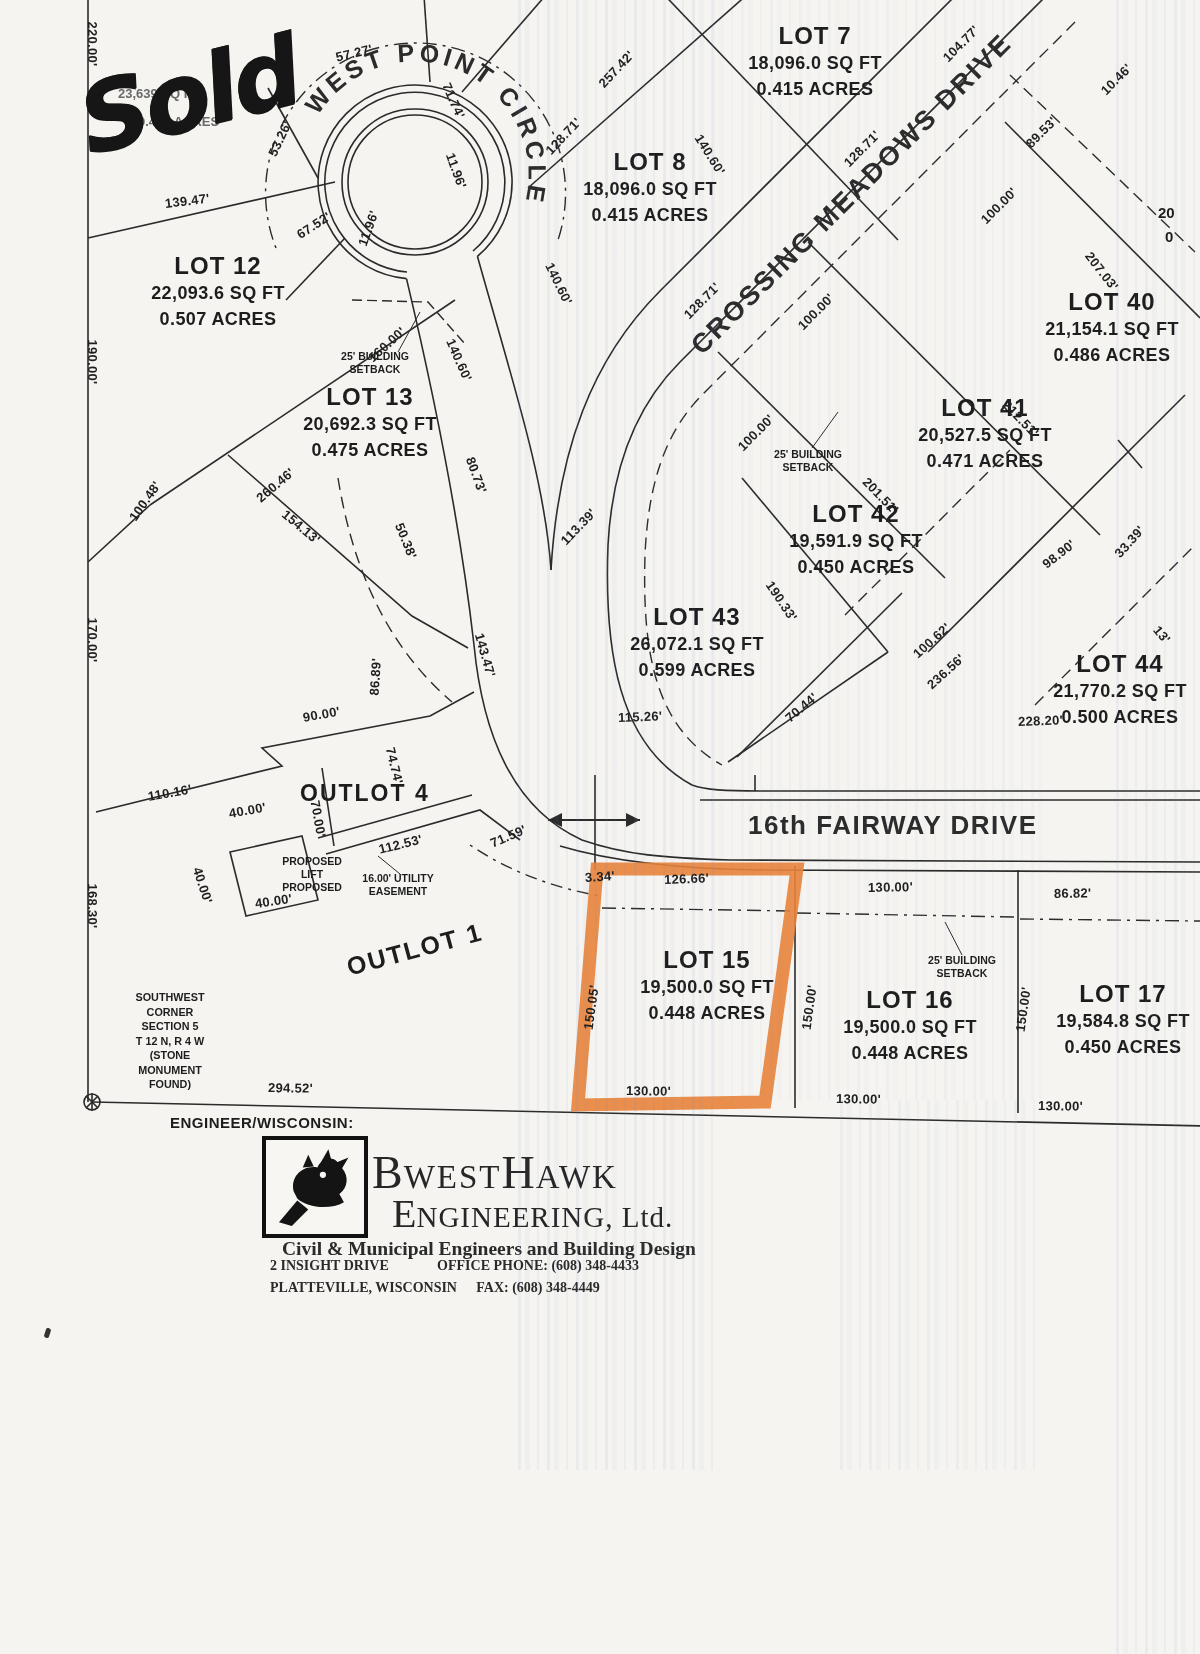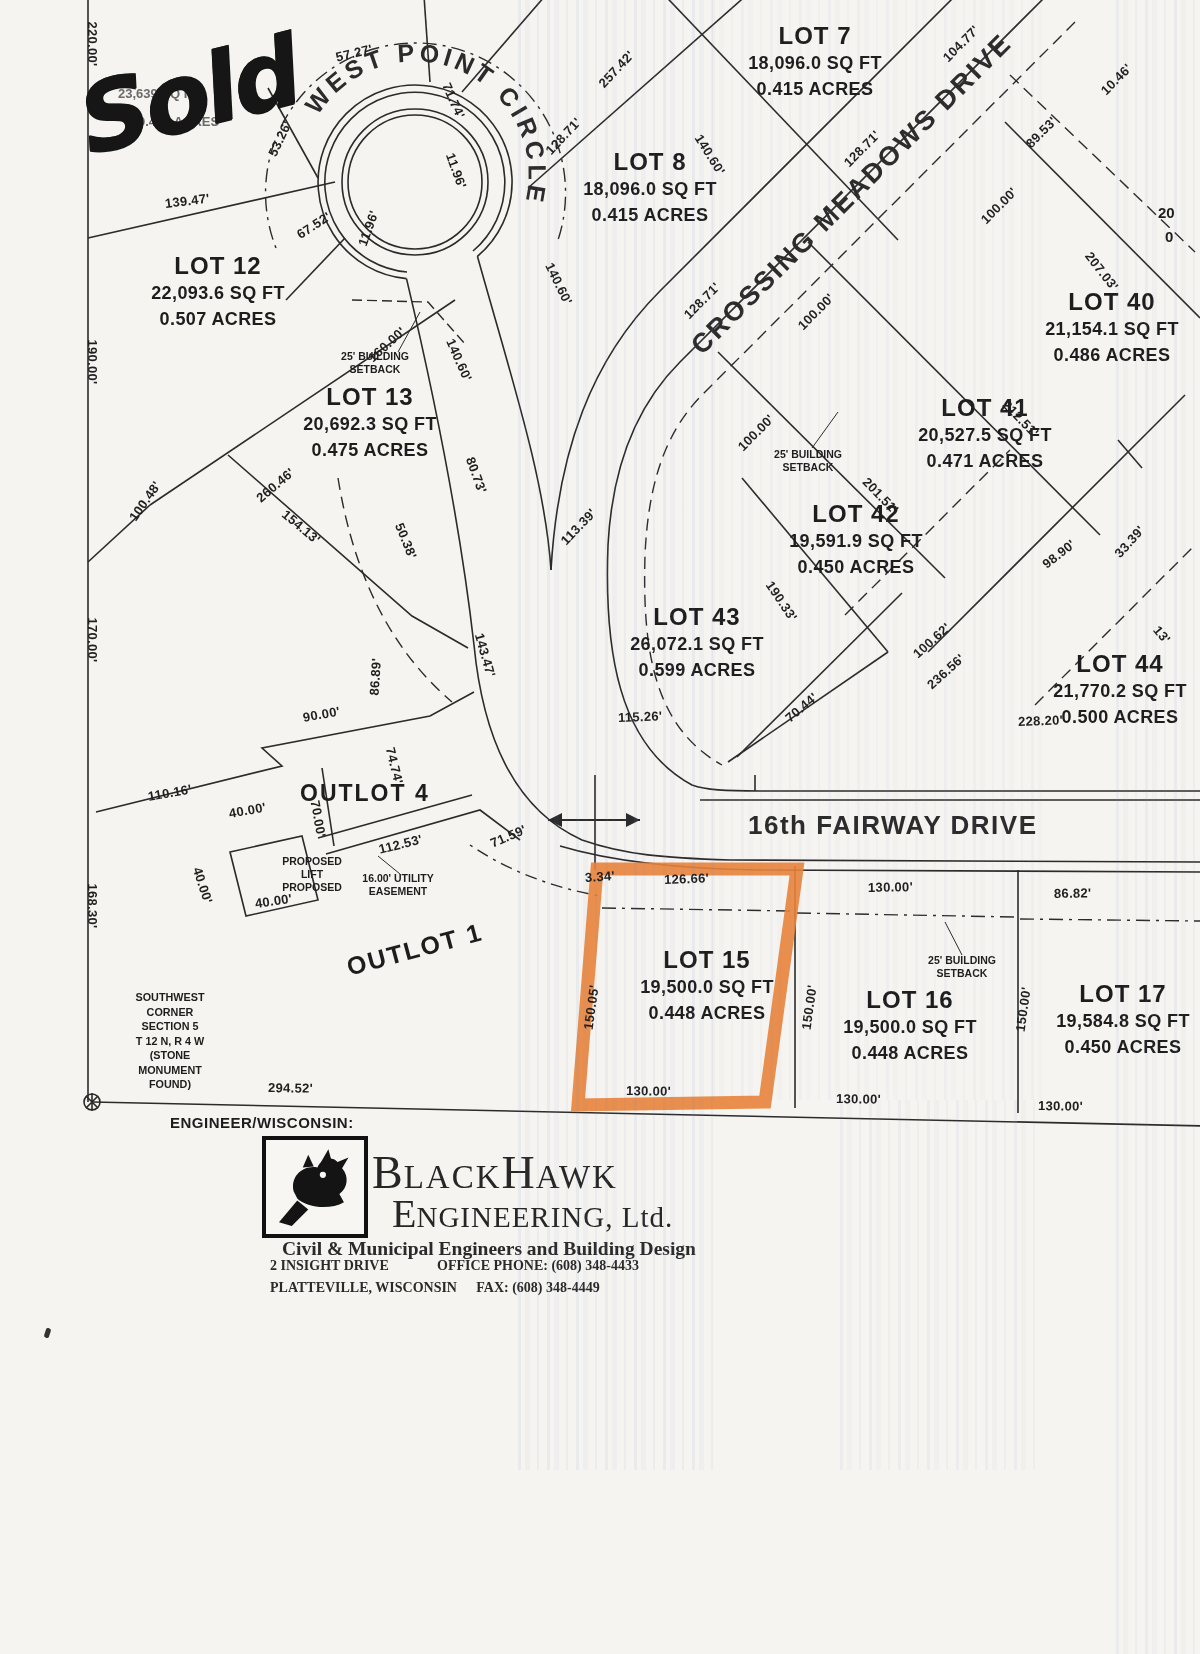--- a/index.html
+++ b/index.html
@@ -315,21 +315,21 @@
       <g fill="#141414">
         <path d="M30 56 C26 40 40 27 56 30 C60 20 72 17 78 24 L90 19 L83 31 C91 40 89 53 80 59 L85 68 C70 77 44 74 34 64 Z"></path>
         <path d="M40 30 L46 16 L52 29 Z"></path>
         <path d="M60 24 L68 10 L72 25 Z"></path>
         <path d="M14 90 L34 66 L46 76 L28 94 Z"></path>
       </g>
       <circle cx="62" cy="38" r="3.4" fill="#f7f6f3"></circle>
     </svg>
   </div>
 
-  <div class="firmname"><span class="big">B</span><span class="sm">LACK</span><span class="big">H</span><span class="sm">AWK</span></div>
+  <div class="firmname"><span class="big">B</span><span class="sm">WEST</span><span class="big">H</span><span class="sm">AWK</span></div>
   <div class="firmline2"><span class="big">E</span><span class="sm">NGINEERING, Ltd.</span></div>
   <div class="tagline">Civil &amp; Municipal Engineers and Building Design</div>
   <div class="addr" style="left:270px;top:1258px;">2 INSIGHT DRIVE</div>
   <div class="addr" style="left:270px;top:1280px;">PLATTEVILLE, WISCONSIN</div>
   <div class="addr r" style="left:398px;top:1258px;">OFFICE PHONE: (608) 348-4433</div>
   <div class="addr r" style="left:398px;top:1280px;">FAX: (608) 348-4449</div>
 
   <div class="dot"></div>
   <div class="streak" style="left:518px;top:0;width:200px;height:1470px;opacity:.55;"></div>
   <div class="streak" style="left:712px;top:0;width:330px;height:1100px;opacity:.33;"></div>

